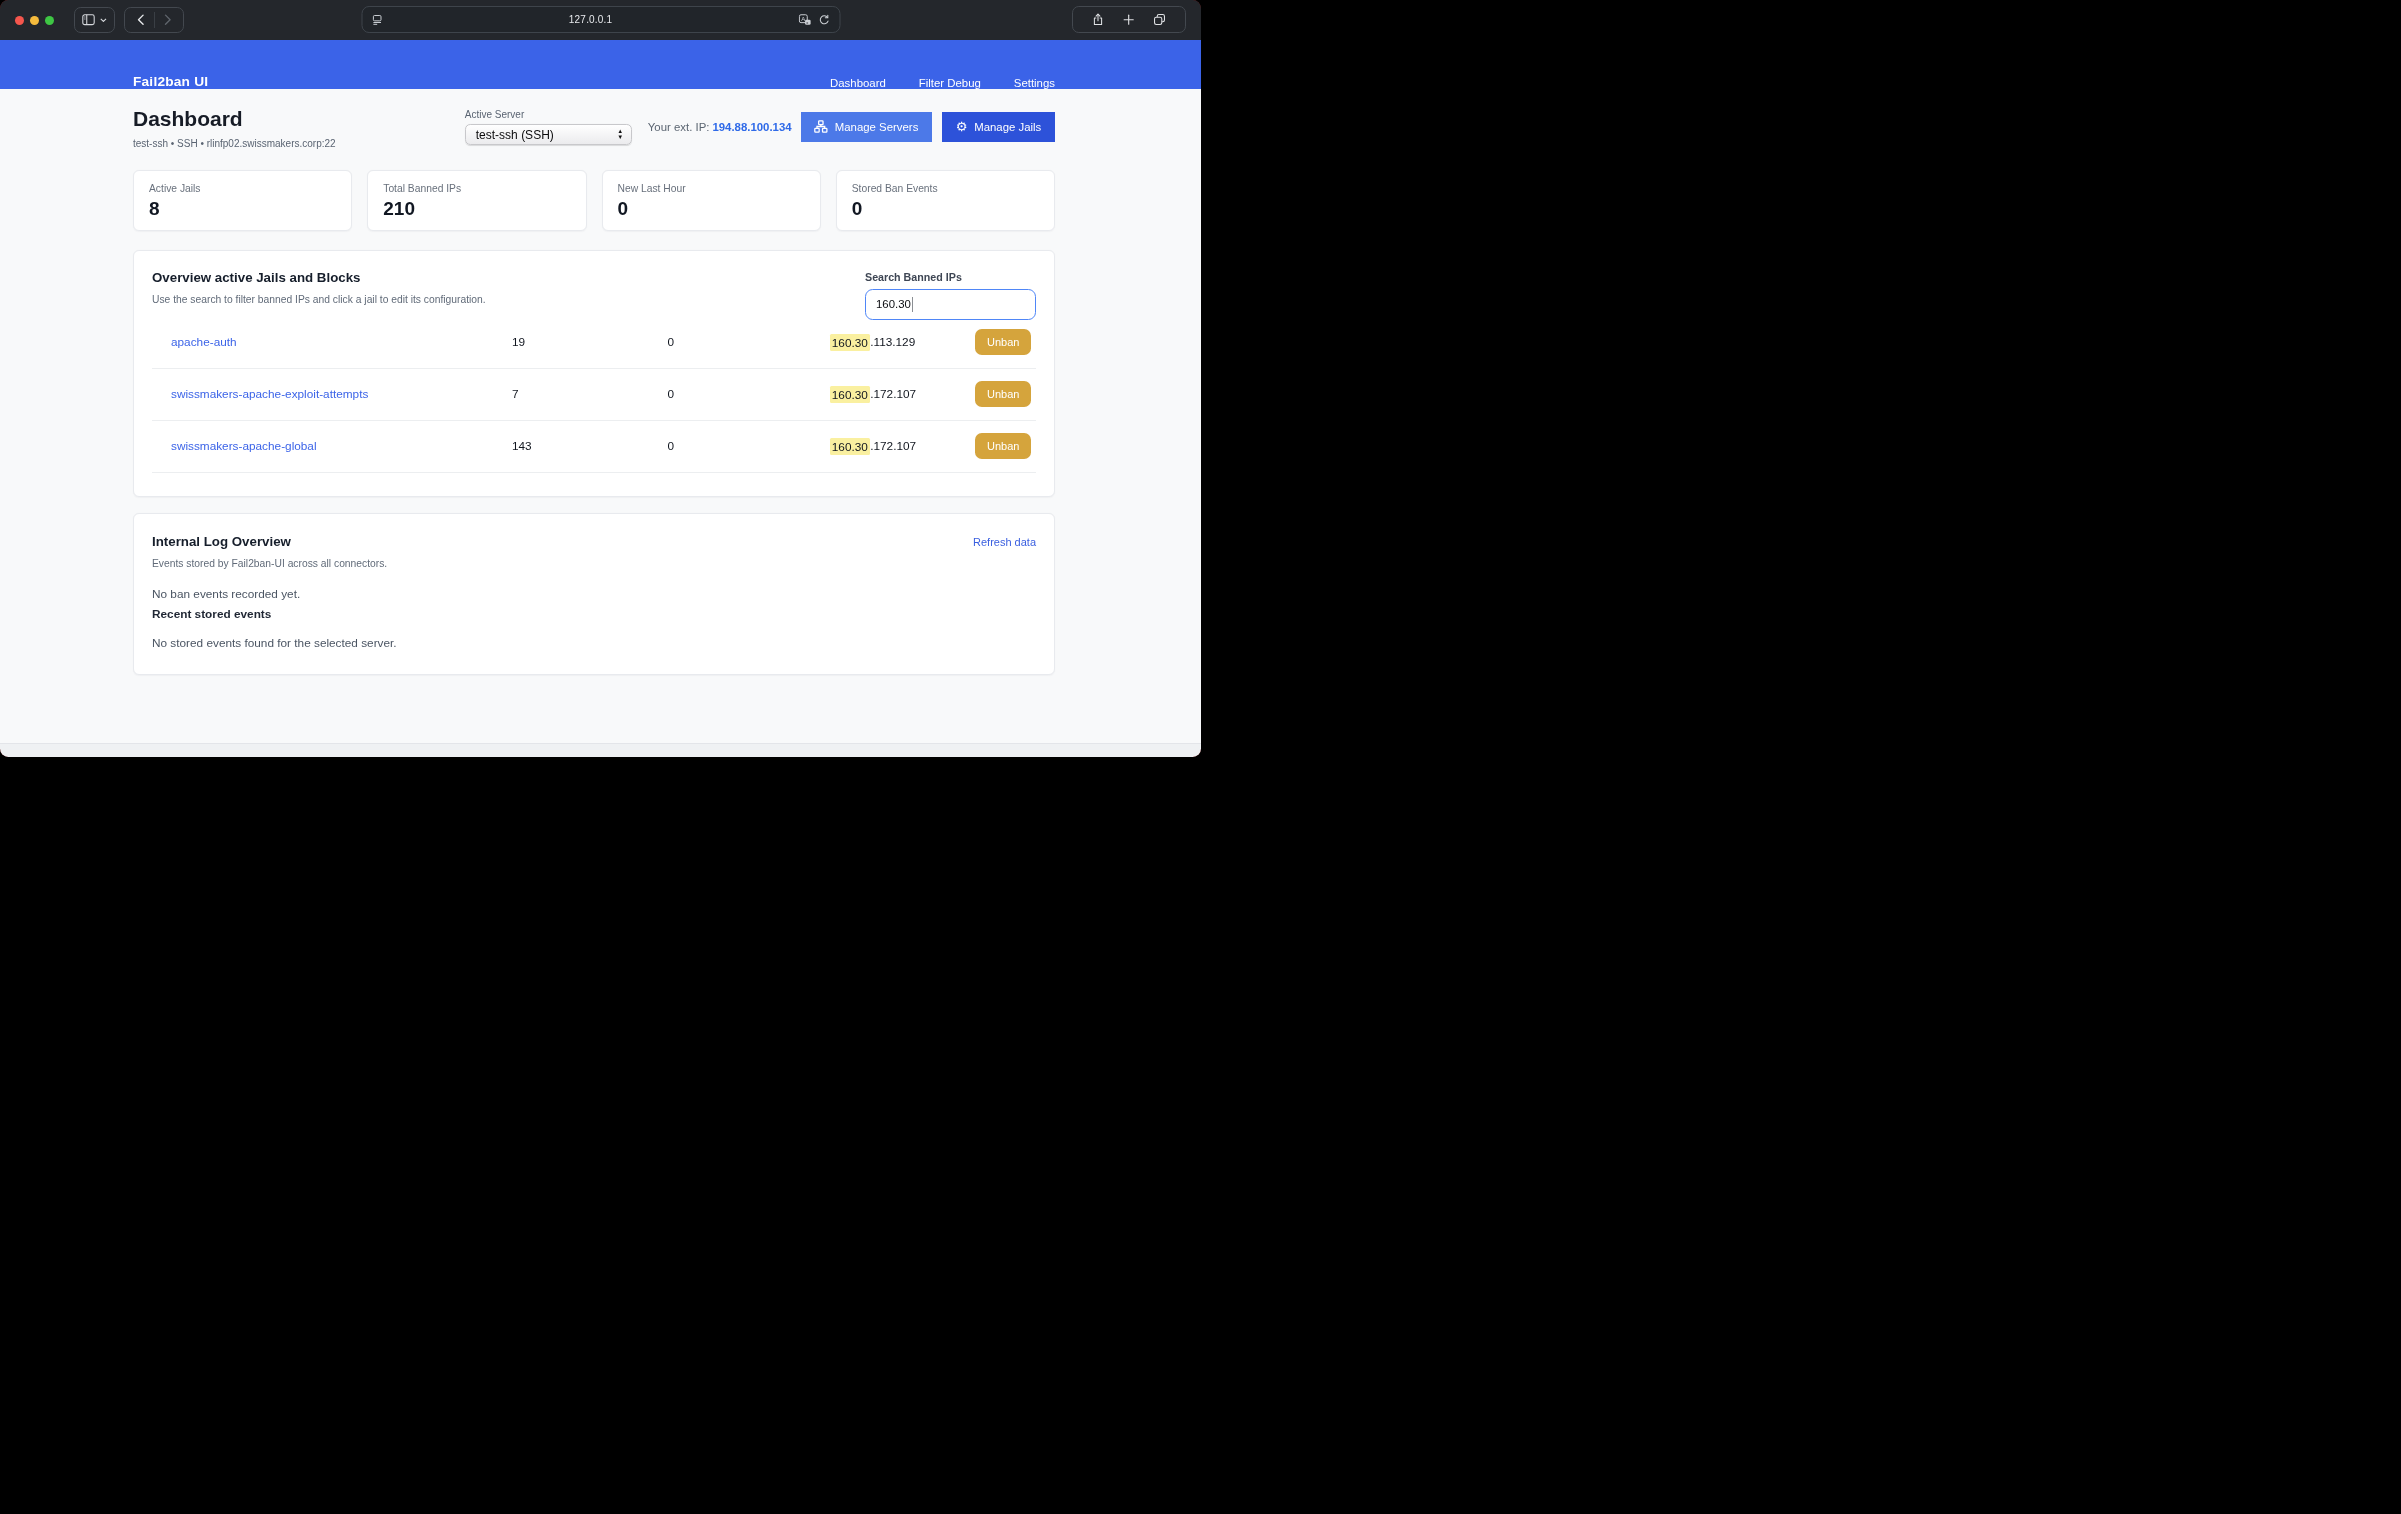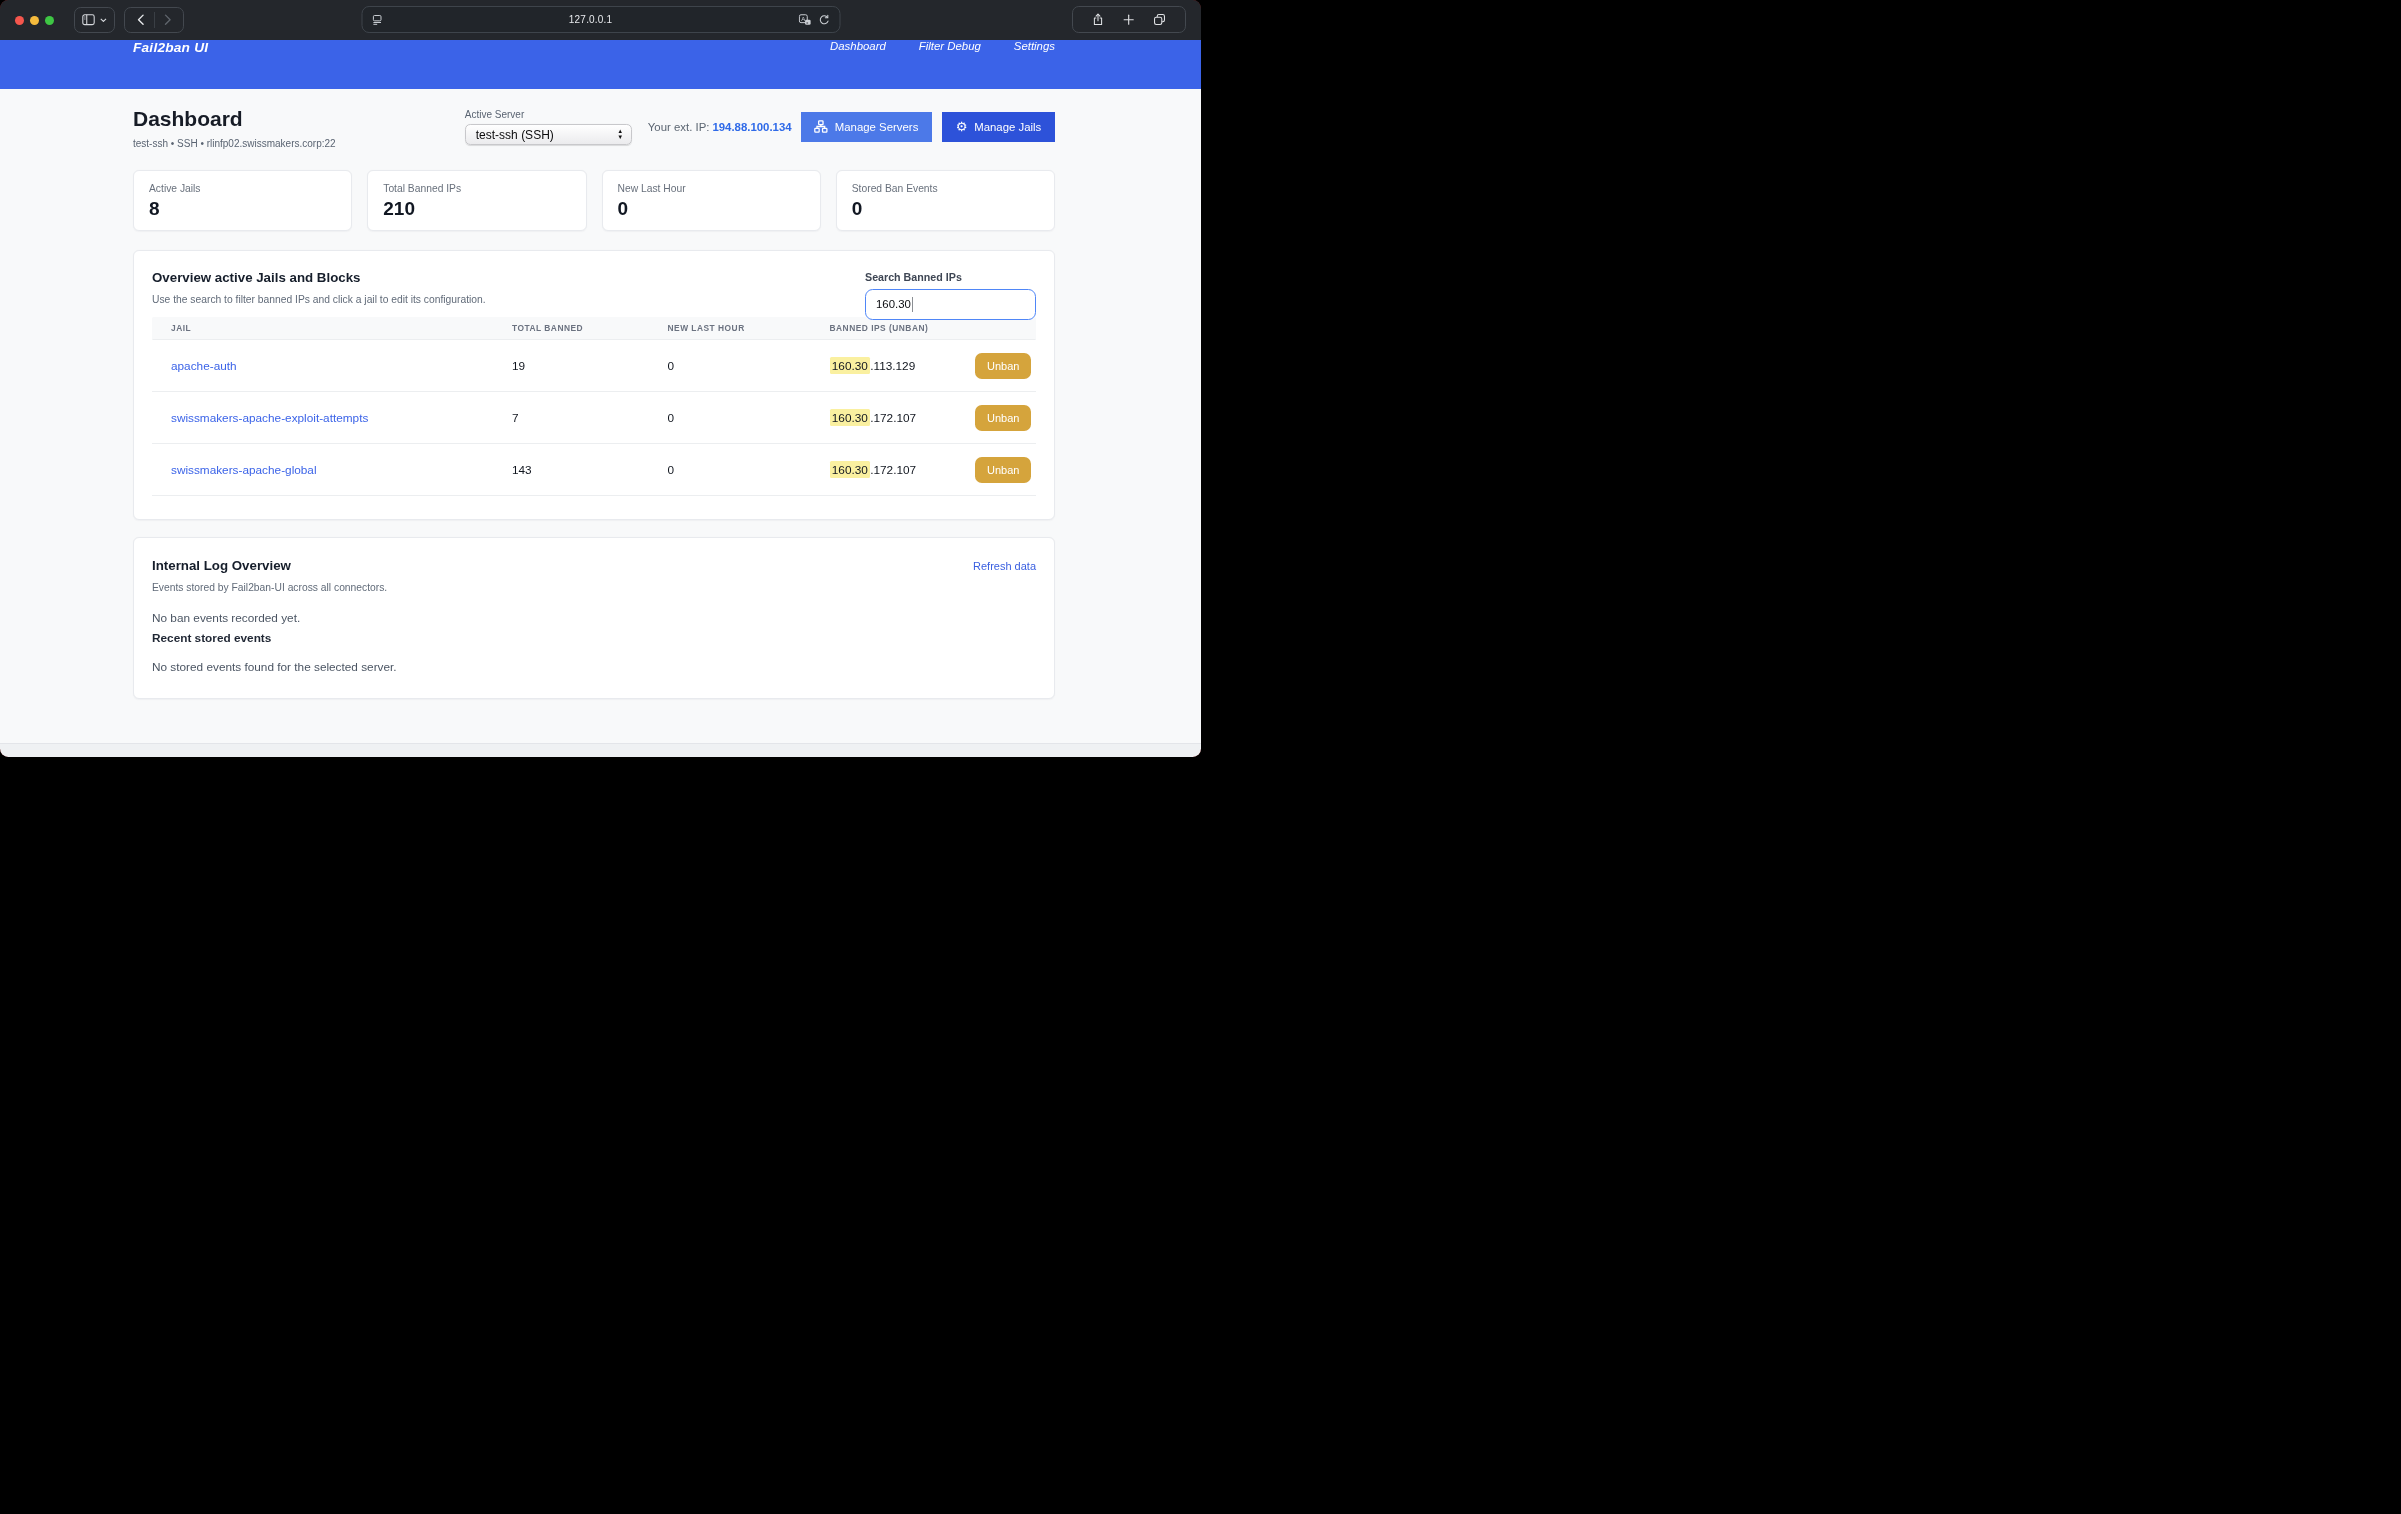--- a/index.html
+++ b/index.html
@@ -45,21 +45,21 @@
     flex:1; text-align:center; font-size:10px; color:#e8eaed; letter-spacing:0.2px;
   }
   .urlbar .url-right { display:flex; align-items:center; gap:6.8px; }
   .right-group { position:absolute; right:15px; top:6px; width:114px; height:27px; justify-content:space-evenly; }
   .icon { display:inline-flex; align-items:center; justify-content:center; }
 
   
   .navbar { height:49px; flex:0 0 49px; background:#3b63e8; }
   .navbar-inner {
     height:100%; padding:0 146px 0 133px;
-    display:flex; align-items:flex-start; justify-content:space-between;font-style:italic;
+    display:flex; align-items:flex-end; justify-content:space-between;
   }
   .brand { color:#fff; font-size:13.7px; font-weight:700; letter-spacing:0.2px; }
   .nav-links { display:flex; gap:33px; }
   .nav-links a { color:#fff; font-size:11.4px; font-weight:500; text-decoration:none; }
 
   
   .content { flex:1; overflow:hidden; background:#f8f9fa; }
   .container { width:922px; margin-left:133px; }
 
   .header-row { display:flex; align-items:flex-start; margin-top:18px; }
@@ -323,26 +323,20 @@
 
         <div class="search-block">
           <div class="search-label">Search Banned IPs</div>
           <div class="search-input">
             <span>160.30</span>
             <span class="caret"></span>
           </div>
         </div>
 
         <div class="jtable">
-          <div class="t-header">
-            <div class="th-1">JAIL</div>
-            <div class="th-2">TOTAL BANNED</div>
-            <div class="th-3">NEW LAST HOUR</div>
-            <div class="th-4">BANNED IPS (UNBAN)</div>
-          </div>
 
           <div class="t-row">
             <div class="c1"><a href="#" class="jail-link">apache-auth</a></div>
             <div class="c2">19</div>
             <div class="c3">0</div>
             <div class="c4">
               <span class="ip-text"><mark>160.30</mark><span>.113.129</span></span>
               <button class="unban-btn">Unban</button>
             </div>
           </div>

